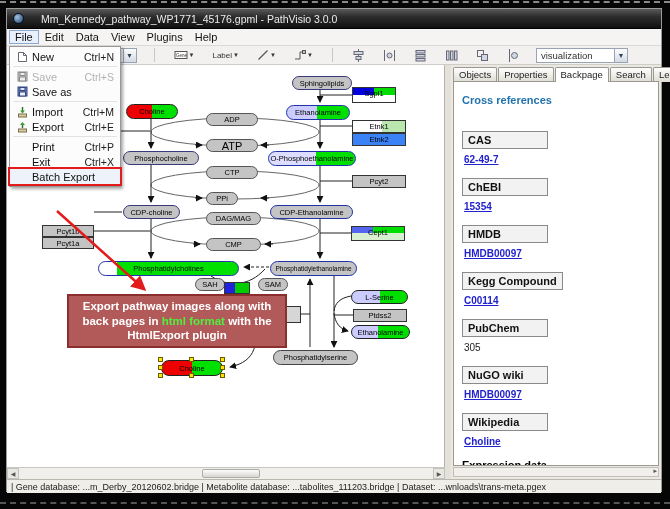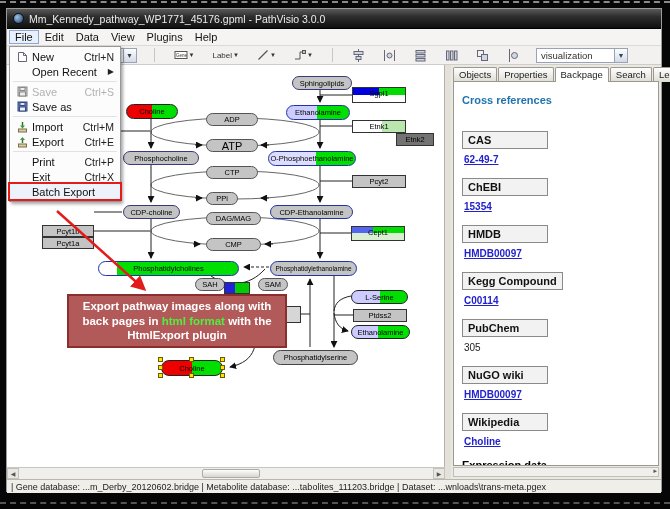--- a/index.html
+++ b/index.html
@@ -1,21 +1,21 @@
 <!DOCTYPE html>
 <html><head>
 <meta charset="utf-8">
 <style>
 *{margin:0;padding:0;box-sizing:border-box}
 html,body{width:670px;height:509px}
 body{background:#060606;position:relative;overflow:hidden;font-family:"Liberation Sans",sans-serif}
 body::before{content:"";position:absolute;left:0;right:0;top:1px;border-top:2px dashed #8a8a8a}
 body::after{content:"";position:absolute;left:0;right:0;bottom:5px;border-top:2px dashed #555}
 .window{position:absolute;left:6px;top:8px;width:656px;height:484px;background:#ebe8e1;border:1px solid #9b9b9b}
-.titlebar{height:20px;background:linear-gradient(#5a5a5a 0%,#2d2d2d 40%,#101010 100%);display:flex;align-items:center;gap:5px;padding:0 6px;border-bottom:1px solid #000}
+.titlebar{height:20px;background:linear-gradient(#5a5a5a 0%,#2d2d2d 40%,#101010 100%);display:flex;align-items:center;gap:17px;padding:0 6px;border-bottom:1px solid #000}
 .appicon{width:11px;height:11px;border-radius:50%;background:radial-gradient(circle at 35% 35%,#9fc3e0,#1d3a66);border:1px solid #02101f;flex:0 0 auto}
 .title{color:#ececec;font-size:10.5px;white-space:nowrap}
 .menubar{height:17px;background:#f5f4f2;display:flex;align-items:center;padding-left:2px;border-bottom:1px solid #dadada;font-size:11px}
 .menu{padding:1px 6px;color:#111}
 .menu.active{border:1px solid #8aa8d0;background:#e7f0fb;padding:0 5px}
 .toolbar{height:19px;background:#f2f1ef;border-bottom:1px solid #cfcdc8;display:flex;align-items:center;gap:14px;padding:0 4px;font-size:9px;color:#333}
 .combo{background:#fff;border:1px solid #98a3b3;height:15px;display:flex;align-items:center;font-size:9.5px;padding-left:4px}
 .combo .arrowbtn{margin-left:auto;width:13px;height:13px;background:linear-gradient(#fdfdfd,#d4dae5);border-left:1px solid #98a3b3;display:flex;align-items:center;justify-content:center;font-size:7px;color:#345}
 .zoomcombo{width:86px}.viscombo{width:92px}
 .tsep{width:1px;height:14px;background:#c9c7c2;margin:0 3px}
@@ -264,27 +264,27 @@
             <span class="nlabel" style="font-size: 7.5px;">Choline</span>
           </div>
           <div class="handle" style="left: 151px; top: 292px;"></div>
           <div class="handle" style="left: 182px; top: 292px;"></div>
           <div class="handle" style="left: 213px; top: 292px;"></div>
           <div class="handle" style="left: 151px; top: 300px;"></div>
           <div class="handle" style="left: 213px; top: 300px;"></div>
           <div class="handle" style="left: 151px; top: 308px;"></div>
           <div class="handle" style="left: 182px; top: 308px;"></div>
           <div class="handle" style="left: 213px; top: 308px;"></div>
-          <div class="node rect" style="left: 345px; top: 22px; width: 54px; height: 16px; border: 1px solid rgb(51, 51, 51); background: linear-gradient(transparent 0px, transparent 50%, rgb(255, 255, 255) 50%, rgb(255, 255, 255) 100%), linear-gradient(90deg, rgb(0, 0, 221) 0px, rgb(0, 0, 221) 50%, rgb(0, 221, 0) 50%, rgb(0, 221, 0) 100%); align-items: flex-start;">
+          <div class="node rect" style="left: 345px; top: 22px; width: 44px; height: 16px; border: 1px solid rgb(51, 51, 51); background: linear-gradient(transparent 0px, transparent 50%, rgb(255, 255, 255) 50%, rgb(255, 255, 255) 100%), linear-gradient(90deg, rgb(0, 0, 221) 0px, rgb(0, 0, 221) 50%, rgb(0, 221, 0) 50%, rgb(0, 221, 0) 100%); align-items: flex-start;">
             <span class="nlabel" style="font-size: 7.5px; margin-top: 1px;">Sgpl1</span>
           </div>
           <div class="node rect" style="left: 345px; top: 55px; width: 54px; height: 13px; border: 1px solid rgb(51, 51, 51); background: linear-gradient(90deg, rgb(255, 255, 255) 0px, rgb(255, 255, 255) 55%, rgb(185, 231, 174) 55%, rgb(185, 231, 174) 100%);">
             <span class="nlabel" style="font-size: 7.5px;">Etnk1</span>
           </div>
-          <div class="node rect" style="left: 345px; top: 68px; width: 38px; height: 13px; border: 1px solid rgb(51, 51, 51); background: #737373; margin-left: 44px;">
+          <div class="node rect" style="left: 345px; top: 68px; width: 54px; height: 13px; border: 1px solid rgb(51, 51, 51); background: #3b82f6;">
             <span class="nlabel" style="font-size: 7.5px;">Etnk2</span>
           </div>
           <div class="node rect" style="left: 345px; top: 110px; width: 54px; height: 13px; border: 1px solid rgb(51, 51, 51); background: rgb(196, 196, 196);">
             <span class="nlabel" style="font-size: 7.5px;">Pcyt2</span>
           </div>
           <div class="node rect" style="left: 344px; top: 161px; width: 54px; height: 15px; border: 1px solid rgb(51, 51, 51); background: linear-gradient(transparent 0px, transparent 50%, rgb(217, 239, 210) 50%, rgb(217, 239, 210) 100%), linear-gradient(90deg, rgb(85, 102, 238) 0px, rgb(85, 102, 238) 40%, rgb(0, 221, 0) 40%, rgb(0, 221, 0) 100%); align-items: flex-start;">
             <span class="nlabel" style="font-size: 7.5px; margin-top: 1px;">Cept1</span>
           </div>
           <div class="node rect" style="left: 35px; top: 160px; width: 52px; height: 12px; border: 1px solid rgb(51, 51, 51); background: rgb(196, 196, 196);">
             <span class="nlabel" style="font-size: 7.5px;">Pcyt1b</span>
@@ -341,25 +341,20 @@
       <div class="fitem">
         <span class="ficon">
           <svg width="11" height="12">
             <path d="M1.5,1.5 h5 l3,3 v6 h-8 z" fill="#fff" stroke="#667"></path>
             <path d="M6.5,1.5 v3 h3" fill="none" stroke="#667"></path>
           </svg>
         </span>
         <span class="flabel">New</span>
         <span class="fshort">Ctrl+N</span>
       </div>
-      <div class="fitem">
-        <span class="ficon"></span>
-        <span class="flabel">Open Recent</span>
-        <span class="fsub">▶</span>
-      </div>
       <div class="fsep"></div>
       <div class="fitem disabled">
         <span class="ficon">
           <svg width="11" height="11">
             <rect x="1" y="1" width="9" height="9" fill="#c9c9c9" stroke="#888"></rect>
             <rect x="3" y="1.5" width="5" height="3" fill="#eee" stroke="#888"></rect>
             <rect x="2.5" y="6" width="6" height="4" fill="#eee" stroke="#888"></rect>
           </svg>
         </span>
         <span class="flabel">Save</span>

